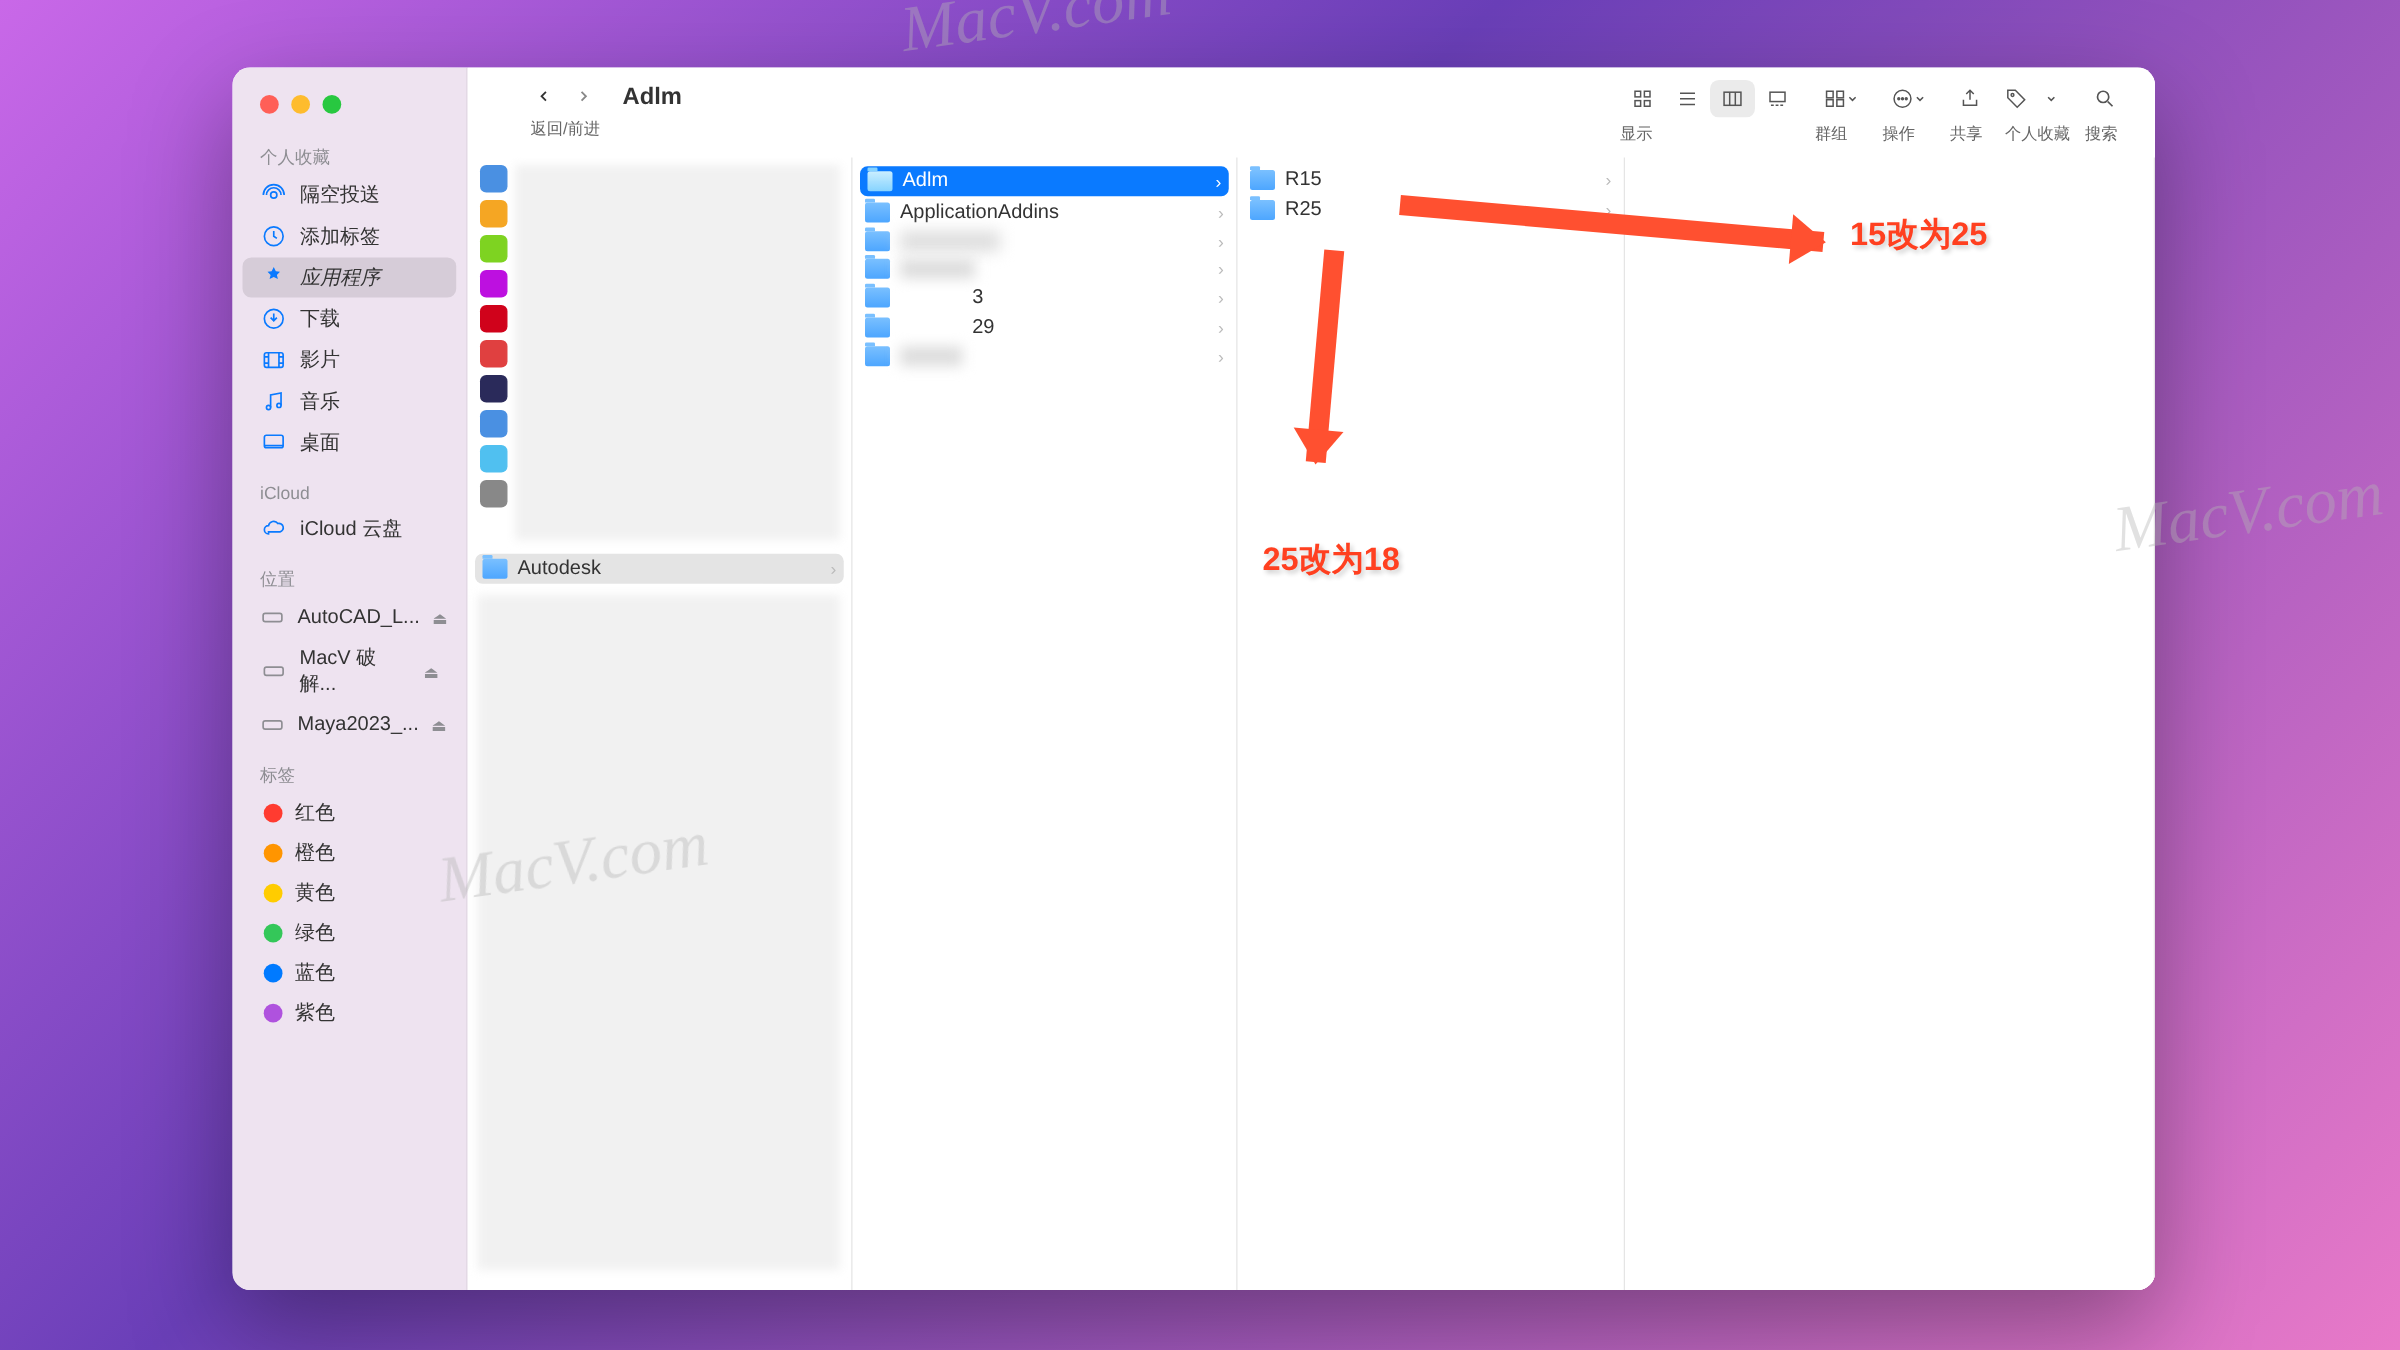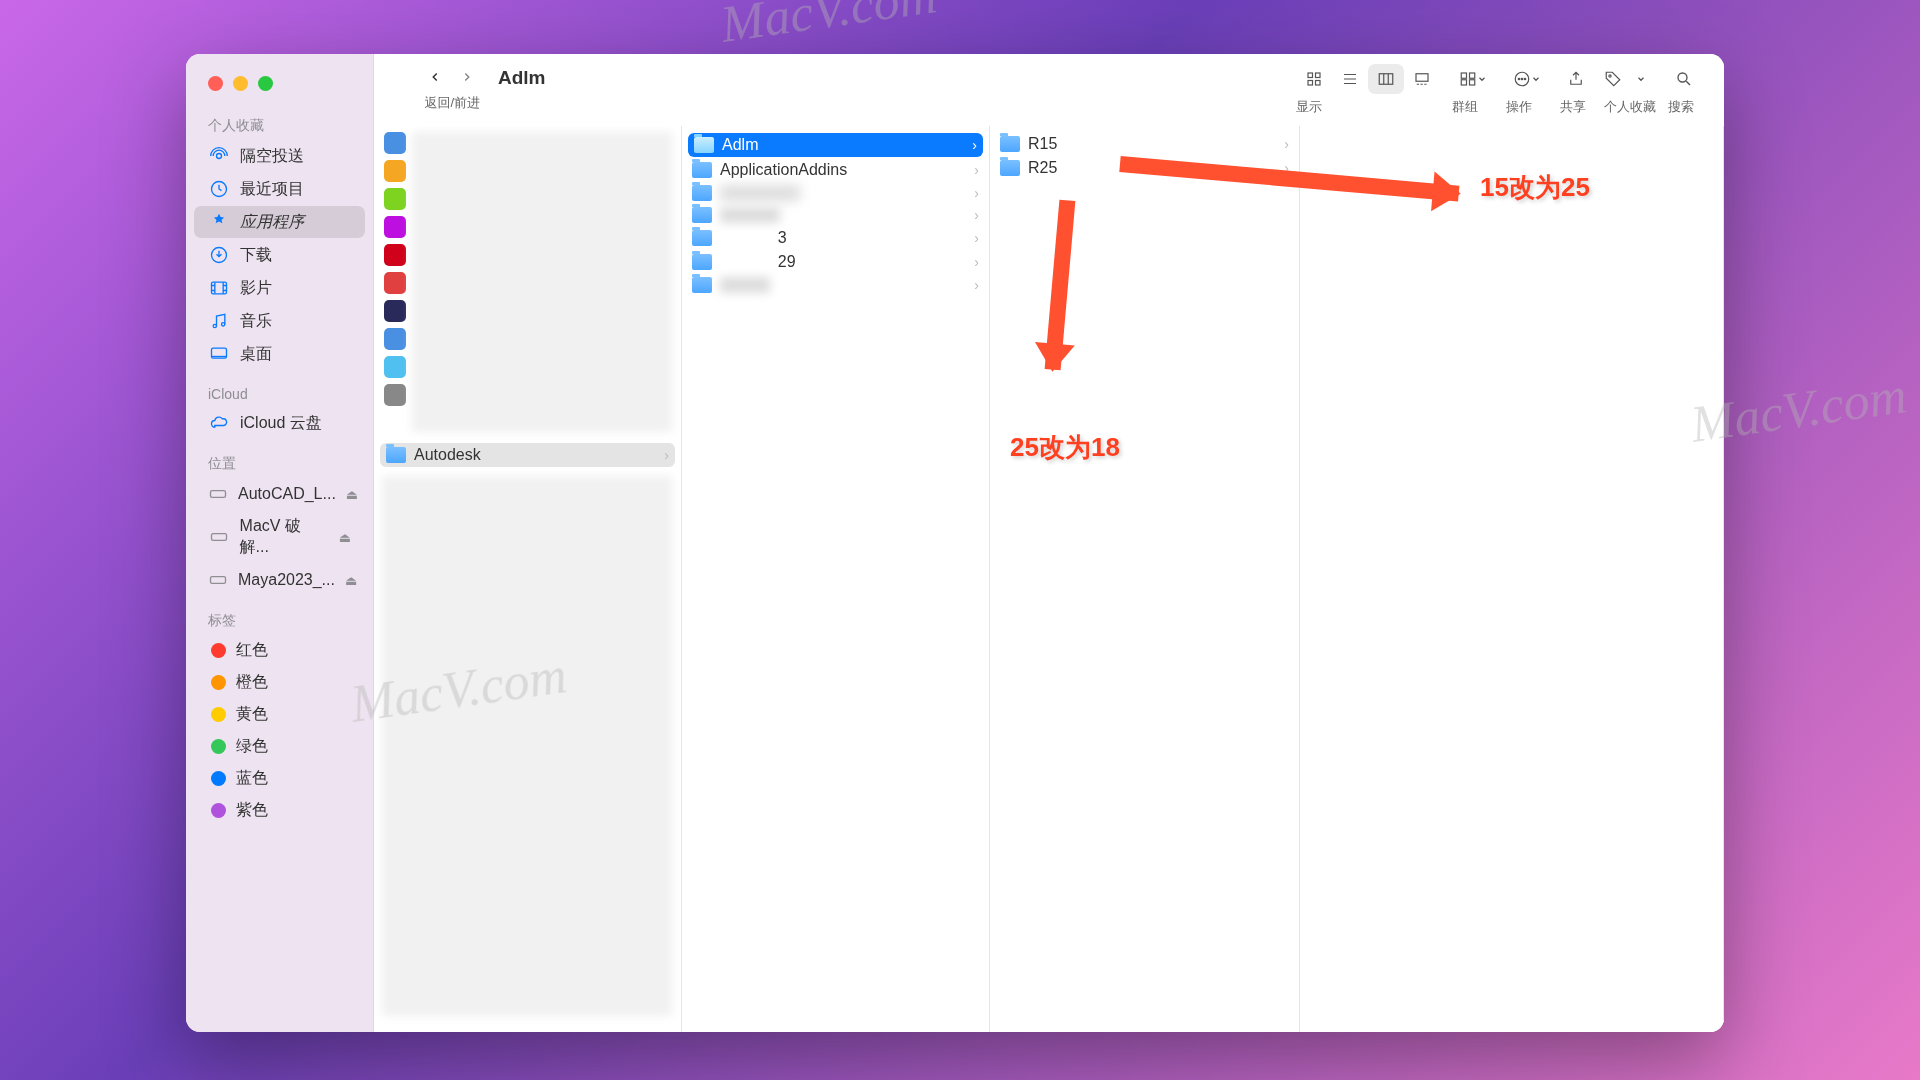--- a/index.html
+++ b/index.html
@@ -79,21 +79,21 @@
         </span>
       <span>隔空投送</span>
     </div>
     <div class="sb-item">
       <span class="sb-ic">
           <svg viewBox="0 0 24 24" fill="none" stroke="currentColor" stroke-width="1.6">
             <circle cx="12" cy="12" r="9"></circle>
             <path d="M12 7v5l3 2"></path>
           </svg>
         </span>
-      <span>最近项目</span>
+      <span>添加标签</span>
     </div>
     <div class="sb-item sel">
       <span class="sb-ic">
           <svg viewBox="0 0 24 24" fill="currentColor">
             <path d="M12 2l2 4 4 .5-3 3 1 4-4-2-4 2 1-4-3-3 4-.5z"></path>
           </svg>
         </span>
       <span>应用程序</span>
     </div>
     <div class="sb-item">

